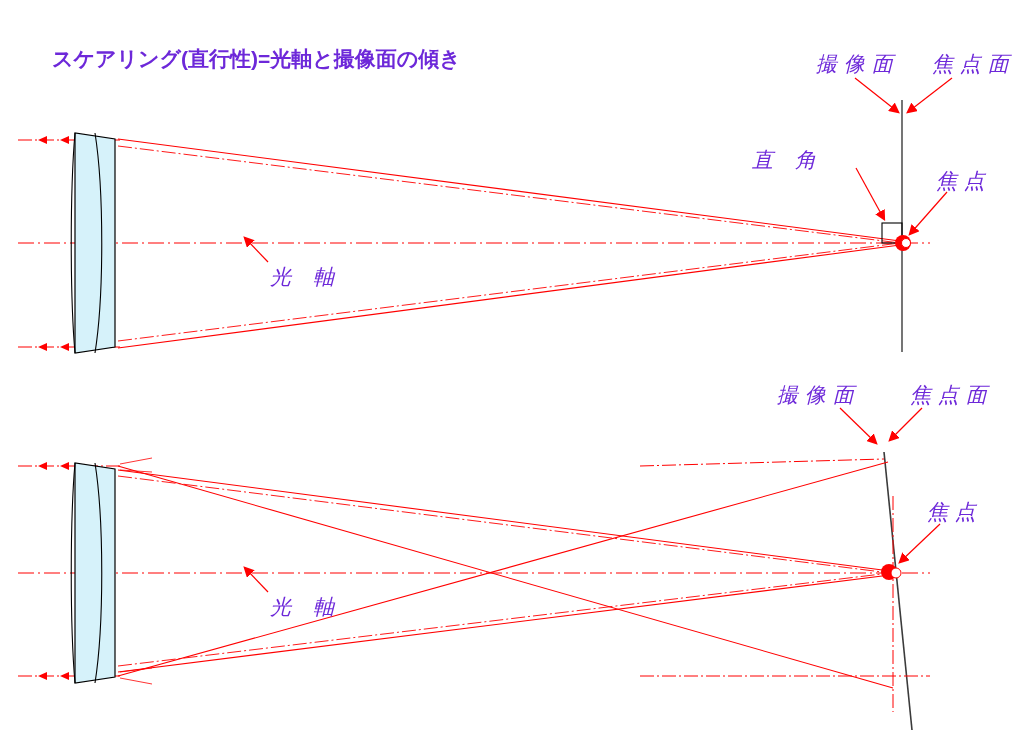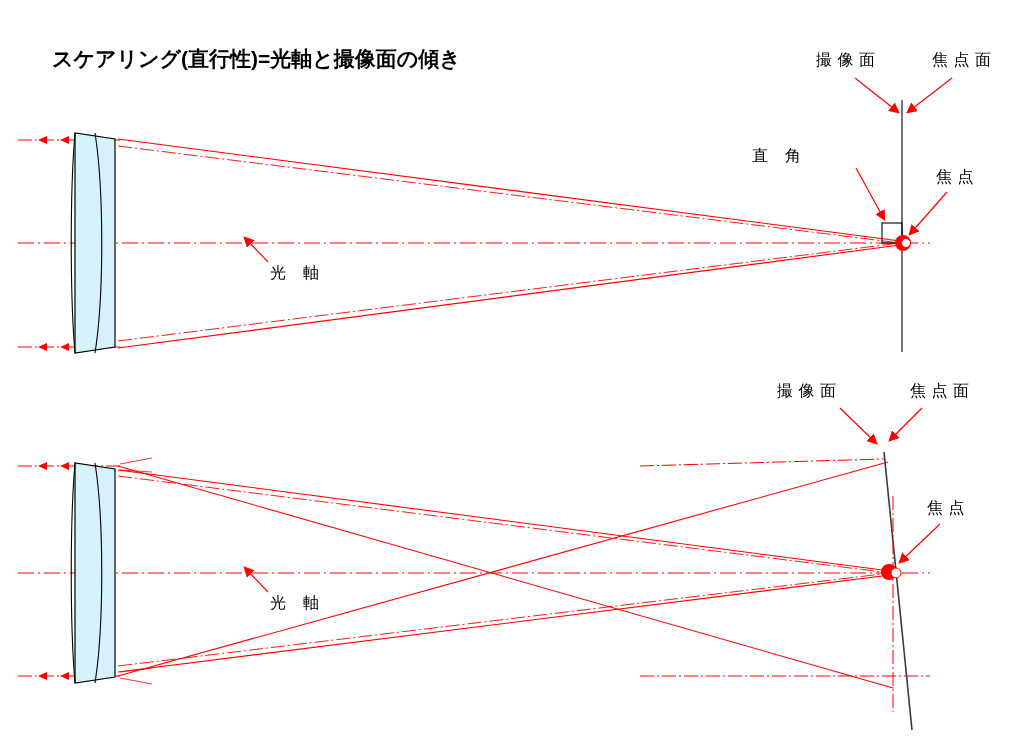--- a/index.html
+++ b/index.html
@@ -22,31 +22,32 @@
   }
   svg.diagram {
     position: absolute;
     left: 0; top: 0;
     width: 1024px;
     height: 739px;
   }
   .lbl {
     position: absolute;
     font-family: "Liberation Sans", sans-serif;
-    color: #000000;
+    color: #6d28d9;
     white-space: nowrap;
     letter-spacing: 0.5px;
   }
   .title {
     font-size: 21px;
     font-weight: bold;
     letter-spacing: 0px;
   }
   .small {
-    font-size: 16px;
+    font-size: 21px;
+    font-style: italic;
   }
 </style>
 </head>
 <body>
 
 <div id="stage">
 
   <svg class="diagram" viewBox="0 0 1024 739">
     <defs>
       <marker id="arrowRed" markerWidth="9" markerHeight="9" refX="7" refY="4.5" orient="auto">

